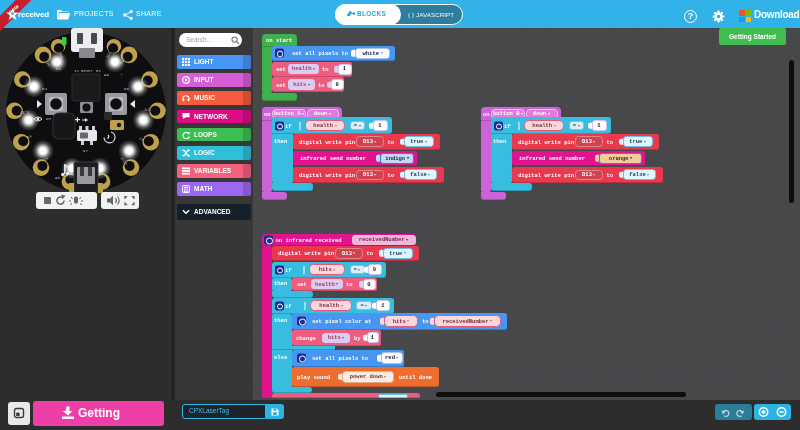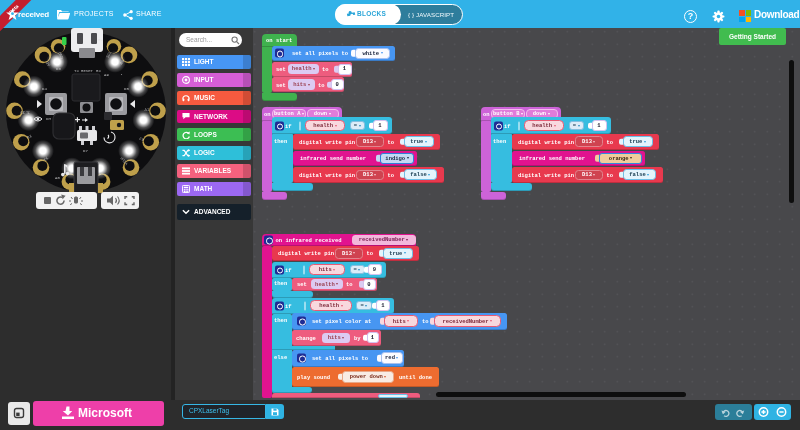--- a/index.html
+++ b/index.html
@@ -282,21 +282,21 @@
     <rect x="1.5" y="1.5" width="9" height="9" rx="2" fill="none" stroke="#3a3a3a" stroke-width="1.4"></rect>
     <rect x="3.2" y="5.6" width="3.4" height="3.4" fill="#3a3a3a"></rect>
   </svg>
 <div class="abs" style="left:33px;top:401px;width:131px;height:24.5px;background:#ee3fa9;border-radius:3px;z-index:26"></div>
 <svg class="abs" style="left:61px;top:406px;z-index:27" width="14" height="14" viewBox="0 0 14 14">
     <g fill="#fff">
       <path d="M5.5 1 h3 v4.5 h2.8 L7 10 1.7 5.5 h2.8 Z" transform="translate(0,-0.5)"></path>
       <path d="M1 10.5 h12 v2.5 h-12 Z"></path>
     </g>
   </svg>
-<div class="abs" style="left:78px;top:406px;color:#fff;font-size:12px;font-weight:bold;z-index:27">Microsoft</div>
+<div class="abs" style="left:78px;top:406px;color:#fff;font-size:12px;font-weight:bold;z-index:27">Getting</div>
 <div class="abs" style="left:182px;top:404px;width:84px;height:15px;background:#20242a;border:1.5px solid #36b6e5;border-radius:3px 0 0 3px;z-index:26;color:#3cc0ee;font-size:6.5px;line-height:12px;padding-left:6px">CPXLaserTag</div>
 <div class="abs" style="left:266px;top:404px;width:18px;height:15px;background:#2fb3e3;border-radius:0 3px 3px 0;z-index:26"></div>
 <svg class="abs" style="left:271px;top:407.5px;z-index:27" width="8" height="8" viewBox="0 0 8 8">
     <path fill="#fff" d="M0.5 0.5 h5.5 l1.5 1.5 v5.5 h-7 Z"></path>
     <rect x="2" y="4.2" width="4" height="2.8" fill="#2fb3e3"></rect>
     <rect x="2.4" y="0.5" width="3.2" height="2.2" fill="#2fb3e3"></rect>
   </svg>
 
 <div class="abs" style="left:719px;top:28px;width:67px;height:17px;background:#41bc4f;border-radius:2px;z-index:15;color:#fff;font-size:6.5px;font-weight:bold;text-align:center;line-height:17px">Getting Started</div>
 

